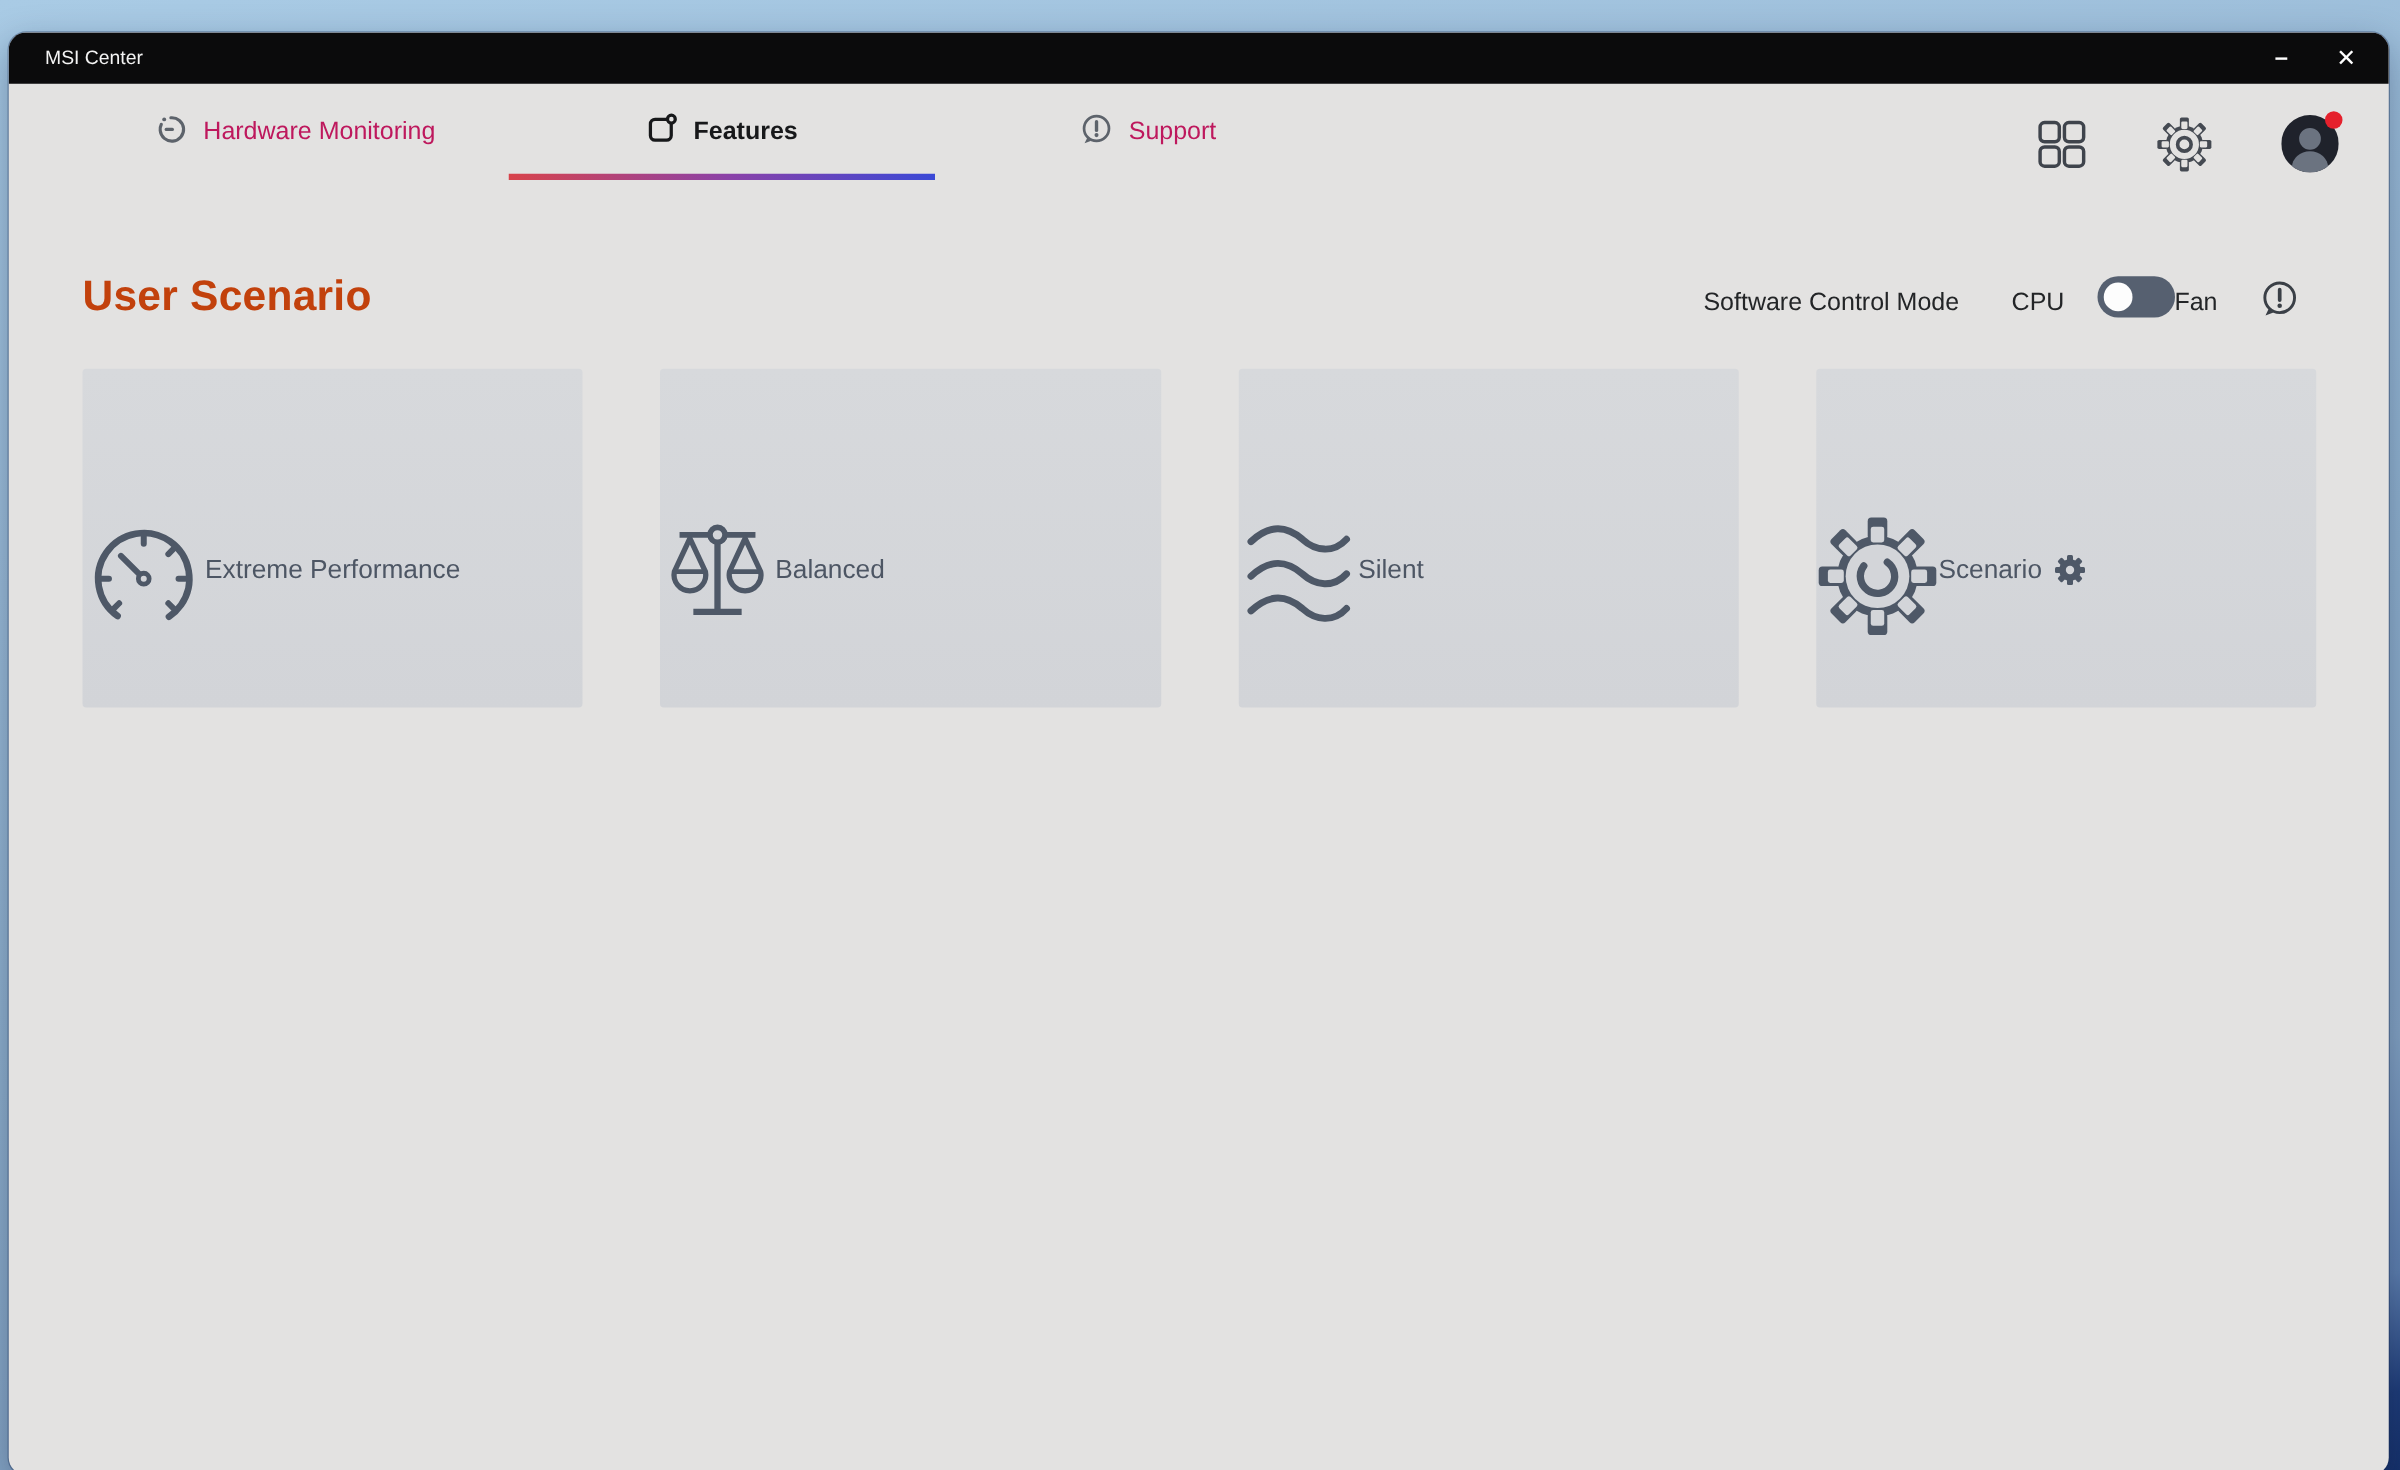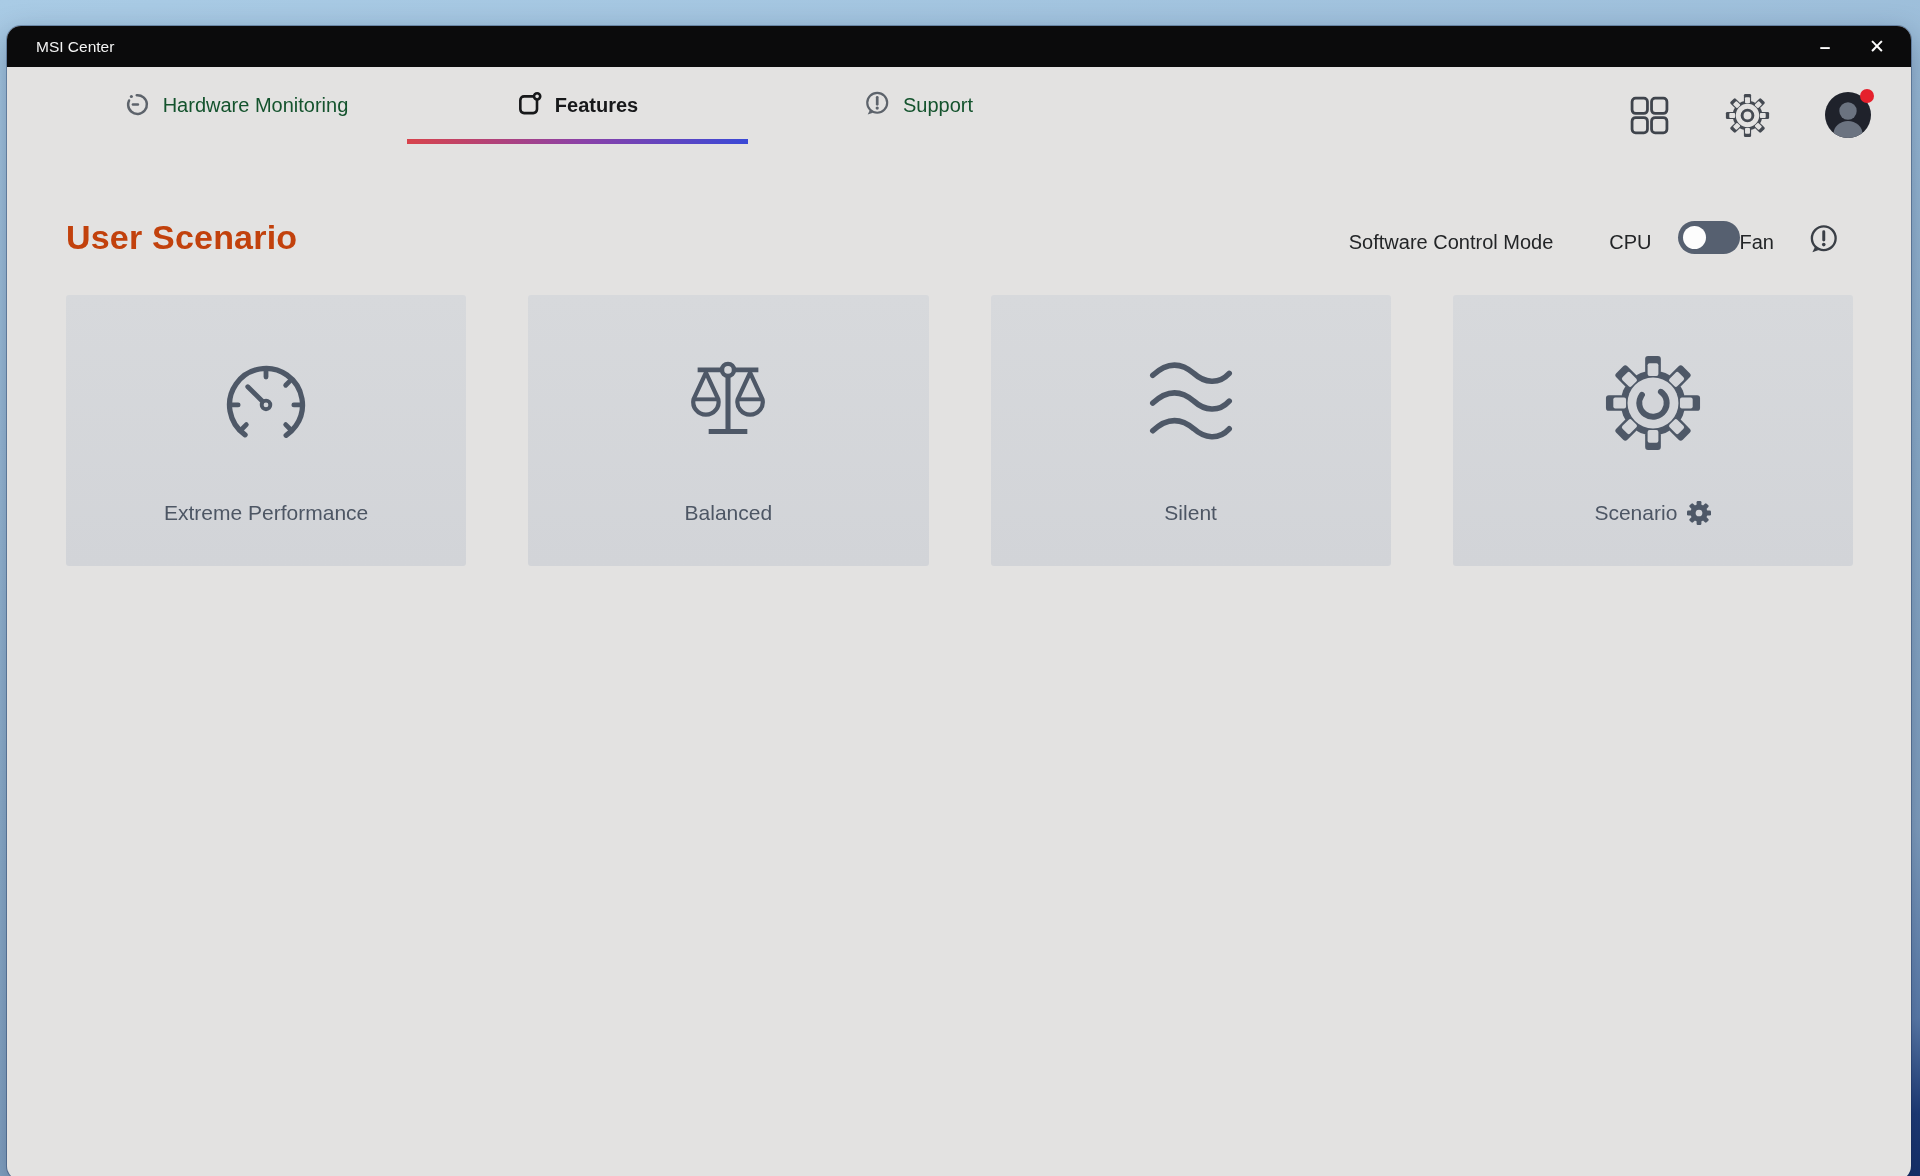--- a/index.html
+++ b/index.html
@@ -22,21 +22,21 @@
   .win-btns { display:flex; align-items:stretch; height:41px; padding-right:8px; }
   .win-btn {
     width:52px; display:flex; align-items:center; justify-content:center;
     color:#ffffff; font-size:19px; cursor:default; user-select:none;
   }
   .win-btn.min { font-weight:700; letter-spacing:0; }
   
   .tabs { display:flex; margin-left:59px; height:77px; }
   .tab {
     width:341px; display:flex; align-items:center; justify-content:center;
-    gap:13px; position:relative; font-size:20px; color:#14532d; cursor:pointer;
+    gap:13px; position:relative; font-size:20px; color:#be185d; cursor:pointer;
   }
   .tab.active { color:#17181a; font-weight:700; }
   .tab .underline {
     position:absolute; left:0; right:0; bottom:0; height:5px;
     background:linear-gradient(90deg,#d8434b 0%,#8a41a8 52%,#3a49d6 100%);
   }
   .tab svg { flex:none; }
   
   .header-icons {
     position:absolute; top:66px; right:40px; display:flex; align-items:center; gap:55px;
@@ -48,37 +48,37 @@
     border-radius:50%; background:#e5202c;
   }
   
   .main { padding:0 58px 0 59px; }
   .page-header {
     display:flex; align-items:center; justify-content:space-between; margin-top:74px;
   }
   .page-title { font-size:34px; font-weight:700; color:#c2410c; letter-spacing:.2px; }
   .control-row { display:flex; align-items:flex-end; margin-right:14px; }
   .control-label { font-size:20px; color:#232527; }
-  .cpu-label { font-size:20px; color:#232527; margin-left:56px; }
+  .cpu-label { font-size:20px; color:#232527; margin-left:42px; }
   .fan-label { font-size:20px; color:#232527; }
   .toggle {
     width:62px; height:33px; border-radius:17px; background:#566070;
     position:relative; margin-left:26px; cursor:pointer;
   }
   .toggle .knob {
     position:absolute; left:5px; top:5px; width:23px; height:23px;
     border-radius:50%; background:#fdfdfd;
   }
   .info-bubble { margin-left:34px; cursor:pointer; display:flex; }
   
   .cards { display:flex; gap:62px; margin-top:38px; }
   .card {
     width:431px; height:271px; border-radius:3px; cursor:pointer;
     background:linear-gradient(180deg,#d7d9dc 0%,#d2d4d8 100%);
-    display:flex; flex-direction:column; align-items:center;
+    display:flex; flex-direction:row; align-items:center;
   }
   .card-icon { height:96px; margin-top:60px; display:flex; align-items:center; justify-content:center; }
   .card-label {
     margin-top:50px; font-size:21px; color:#4d5664;
     display:flex; align-items:center; gap:10px;
   }
 </style>
 </head>
 <body>
 

